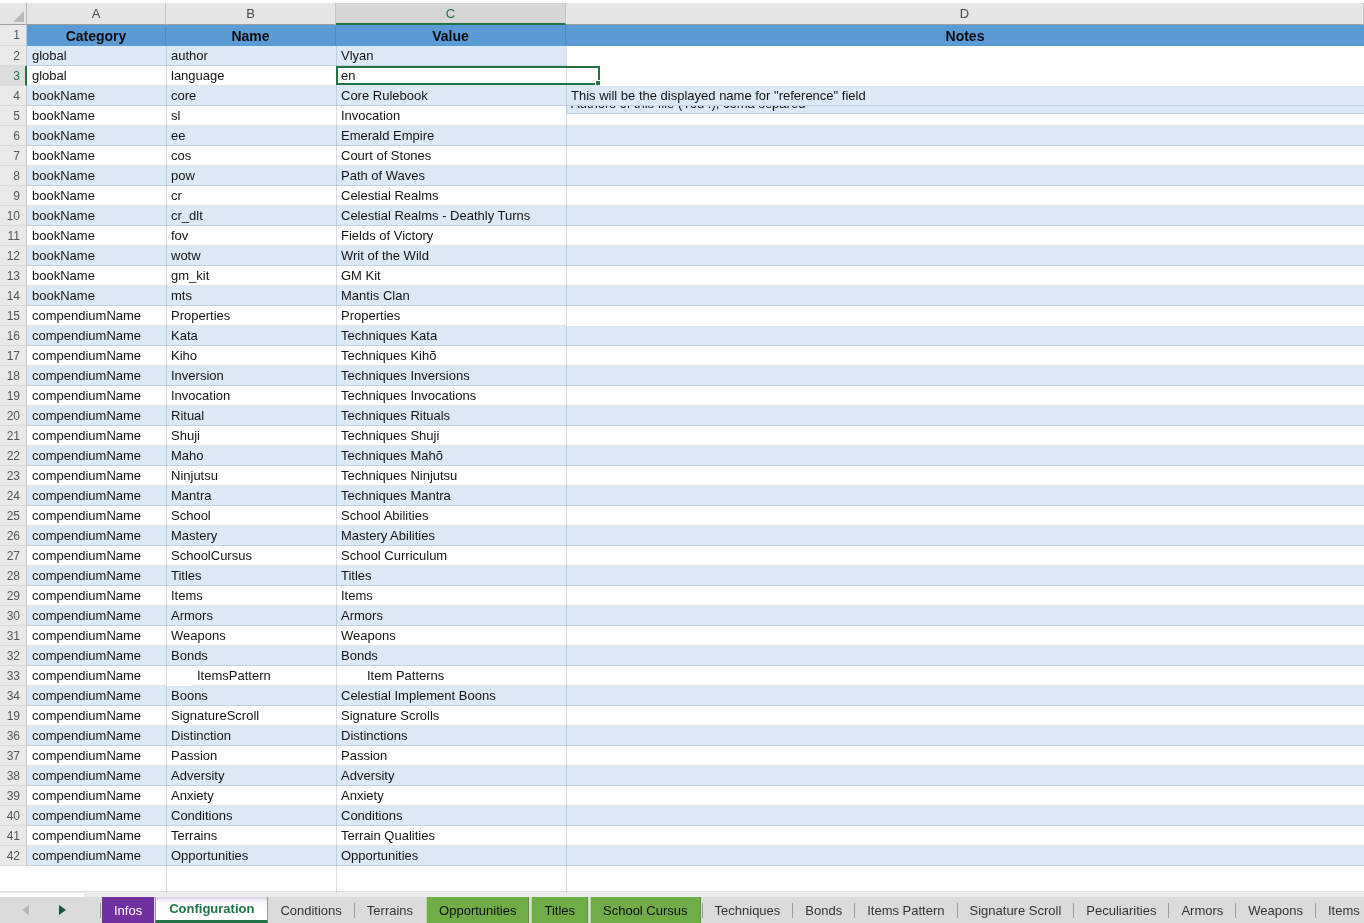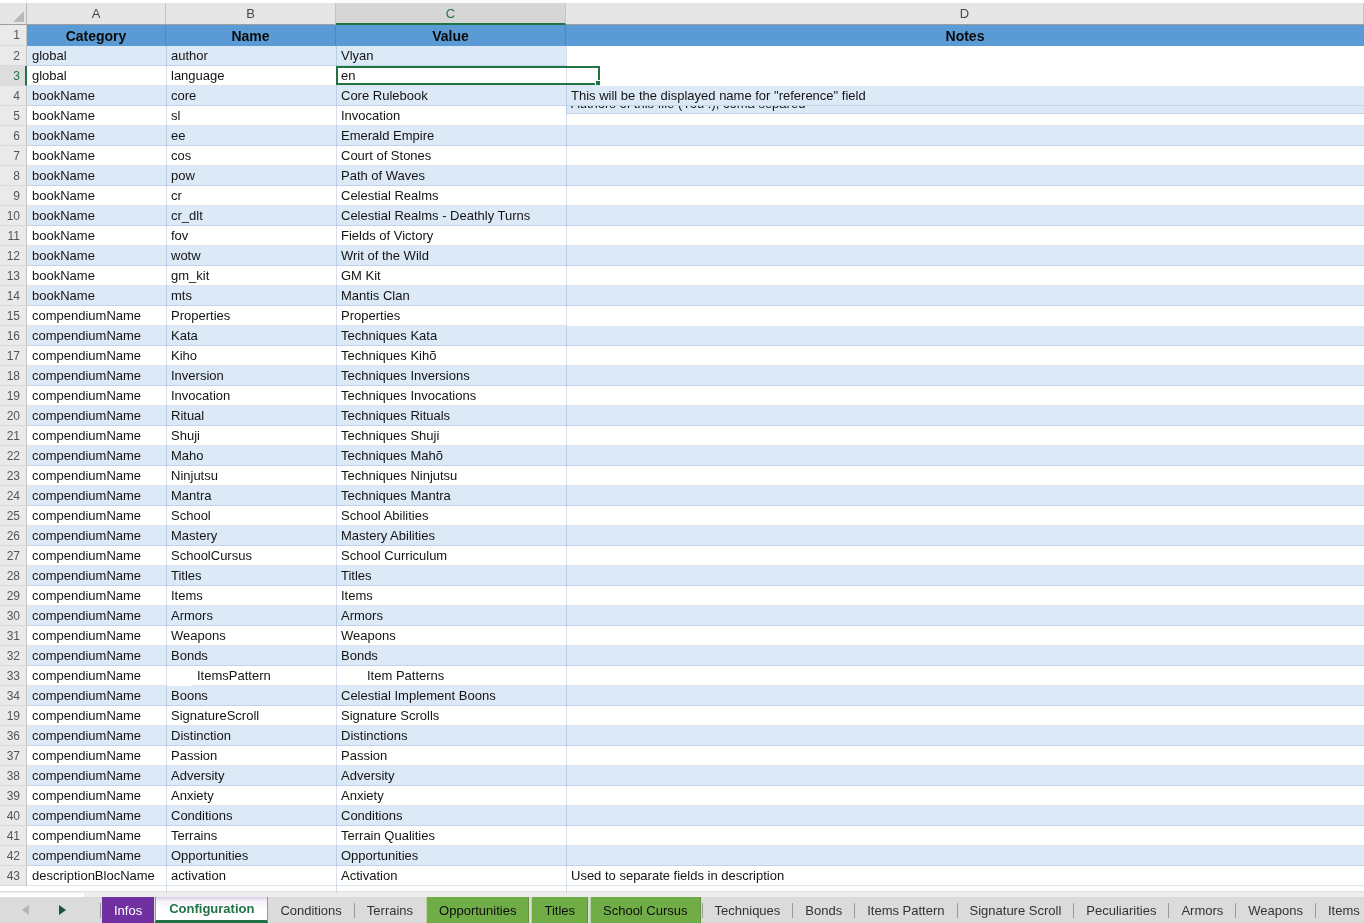--- a/index.html
+++ b/index.html
@@ -352,27 +352,20 @@
         <div class="cell" style="width: 230px;">Terrain Qualities</div>
         <div class="cell" style="width: 798px;"></div>
       </div>
       <div class="row drow band">
         <div class="gut">42</div>
         <div class="cell" style="width: 139px;">compendiumName</div>
         <div class="cell" style="width: 170px;">Opportunities</div>
         <div class="cell" style="width: 230px;">Opportunities</div>
         <div class="cell" style="width: 798px;"></div>
       </div>
-      <div class="row drow">
-        <div class="gut">43</div>
-        <div class="cell" style="width: 139px;">descriptionBlocName</div>
-        <div class="cell" style="width: 170px;">activation</div>
-        <div class="cell" style="width: 230px;">Activation</div>
-        <div class="cell" style="width: 798px;">Used to separate fields in description</div>
-      </div>
     </div>
 
   <div class="prestrip">
     <div class="wseg"></div>
   </div>
 
   <div class="tabbar">
     <div class="navarrows">
       <div class="arrow prev"></div>
       <div class="arrow next"></div>

